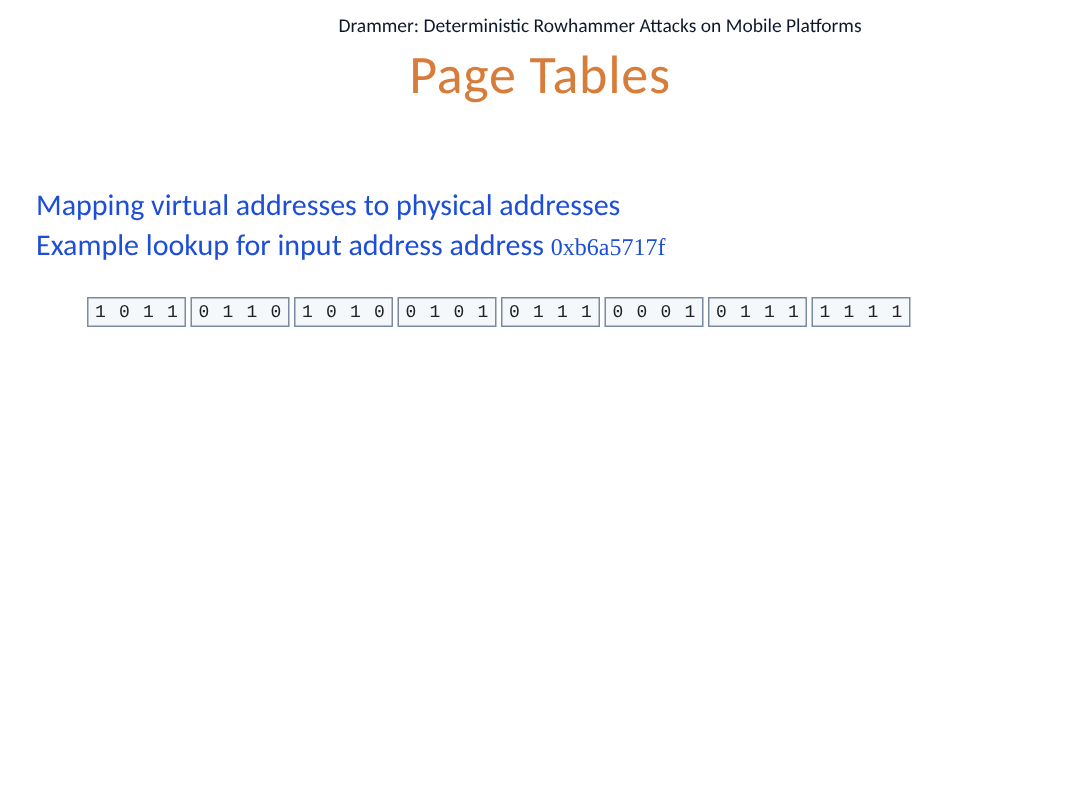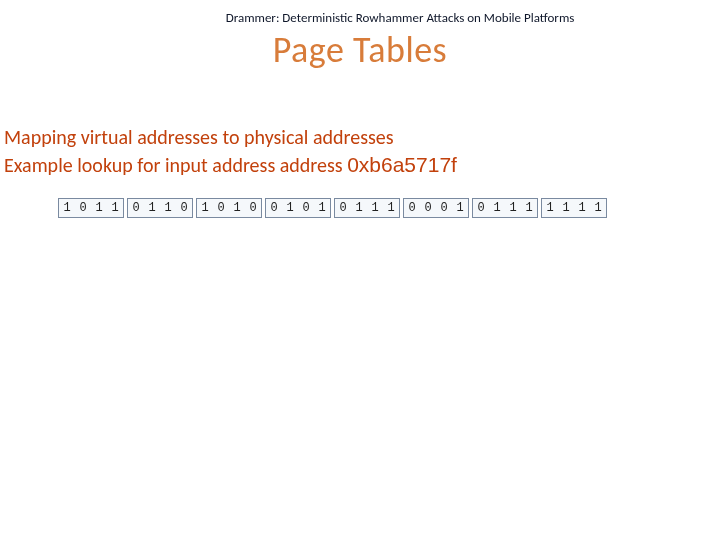--- a/index.html
+++ b/index.html
@@ -35,28 +35,28 @@
     width: 720px;
     text-align: center;
     font-size: 36px;
     color: #d87c3a;
     font-weight: 400;
     letter-spacing: 0.5px;
   }
   .body-text {
     position: absolute;
     top: 124px;
-    left: 4px;
+    left: 24px;
     font-size: 20px;
     line-height: 1.35;
-    color: #c2410c;
+    color: #1d4ed8;
   }
   .mono {
-    font-family: Liberation Sans, sans-serif;
-    font-size: 21px;
+    font-family: Liberation Serif, serif;
+    font-size: 16px;
   }
   .bits-row {
     position: absolute;
     top: 198px;
     left: 58px;
     display: flex;
     gap: 3px;
   }
   .bit-group {
     display: flex;

